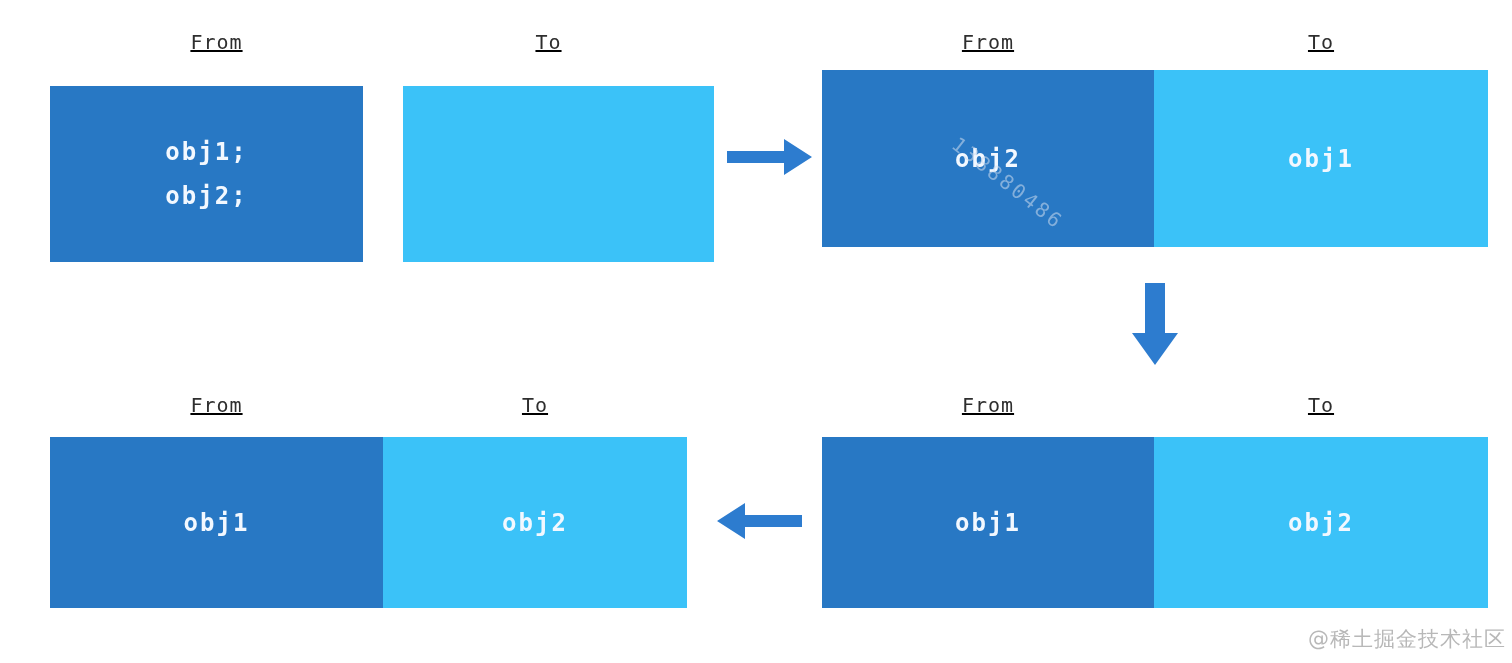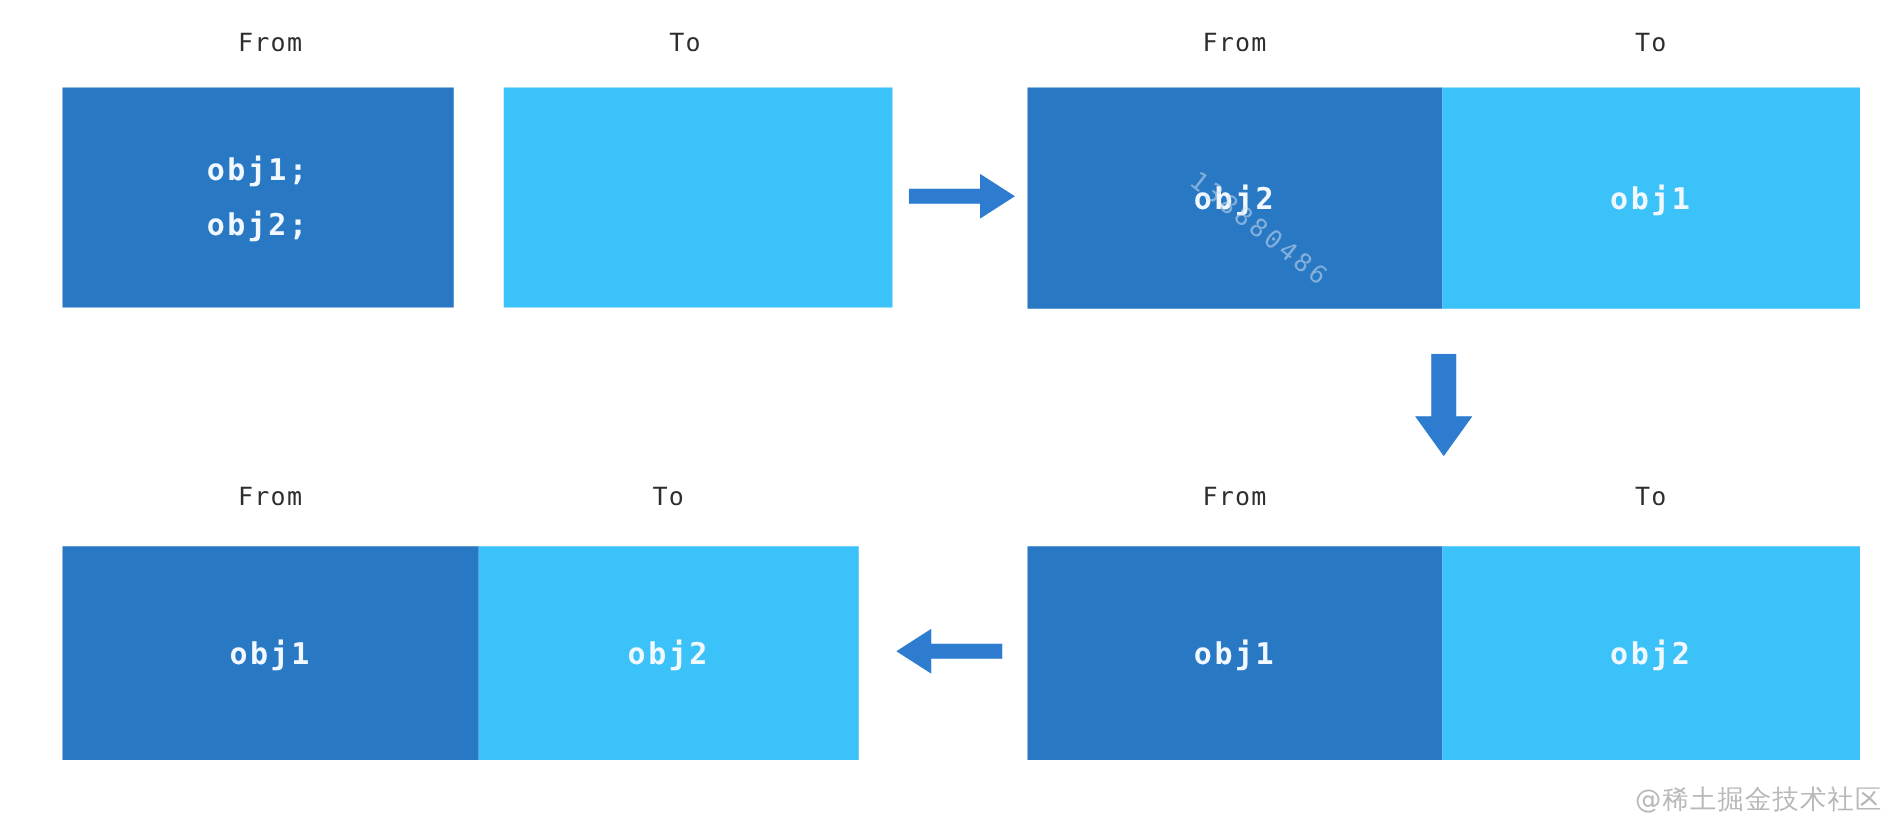--- a/index.html
+++ b/index.html
@@ -4,21 +4,21 @@
 <style>
   html,body{margin:0;padding:0;background:#ffffff;}
   .canvas{
     position:relative;
     width:1512px;height:663px;
     background:#ffffff;
     font-family:"DejaVu Sans Mono", monospace;
     overflow:hidden;
   }
   .panel{position:absolute;}
-  .hdr-row{display:flex;height:32px;align-items:flex-start;}
+  .hdr-row{display:flex;height:32px;align-items:flex-end;text-decoration:underline;}
   .hdr{
     text-align:center;
     font-size:20px;
     color:#2e2e2e;
     letter-spacing:1px;
   }
   .box-row{display:flex;}
   .from-box{
     background:#2878c4;
     display:flex;flex-direction:column;
@@ -36,21 +36,21 @@
     font-size:24px;
     font-weight:bold;
     letter-spacing:2px;
     line-height:44px;
     white-space:pre;
   }
   
   .p1{left:50px;top:22px;width:664px;}
   .p1 .hdr-from{width:333px;}
   .p1 .hdr-to{width:331px;}
-  .p1 .box-row{margin-top:16px;gap:40px;}
+  .p1 .box-row{margin-top:32px;gap:40px;}
   .p1 .from-box{width:333px;height:176px;}
   .p1 .to-box{width:331px;height:176px;}
   
   .p2{left:822px;top:22px;width:666px;}
   .p2 .hdr-from{width:332px;}
   .p2 .hdr-to{width:334px;}
   .p2 .box-row{margin-top:16px;}
   .p2 .from-box{width:332px;height:177px;}
   .p2 .to-box{width:334px;height:177px;}
   

